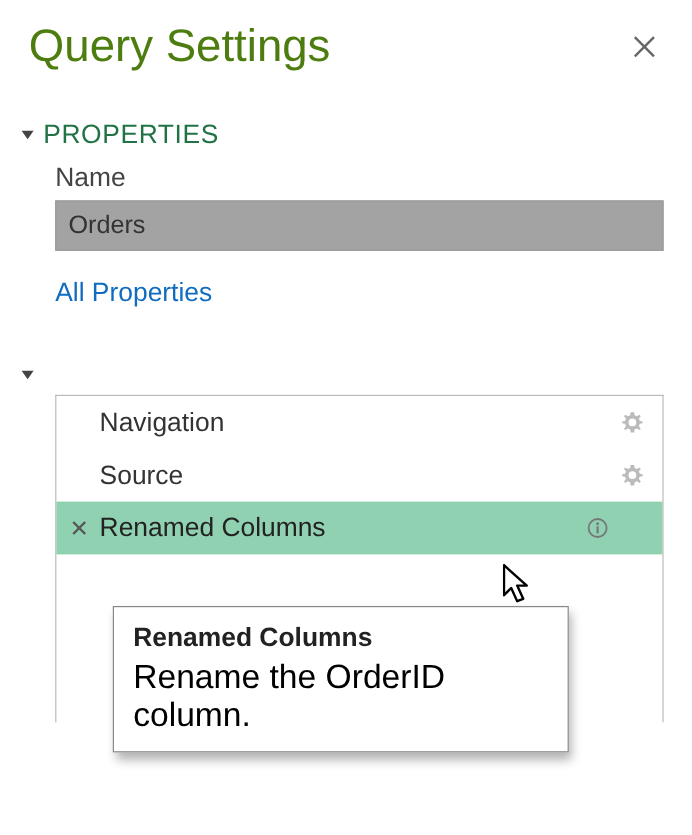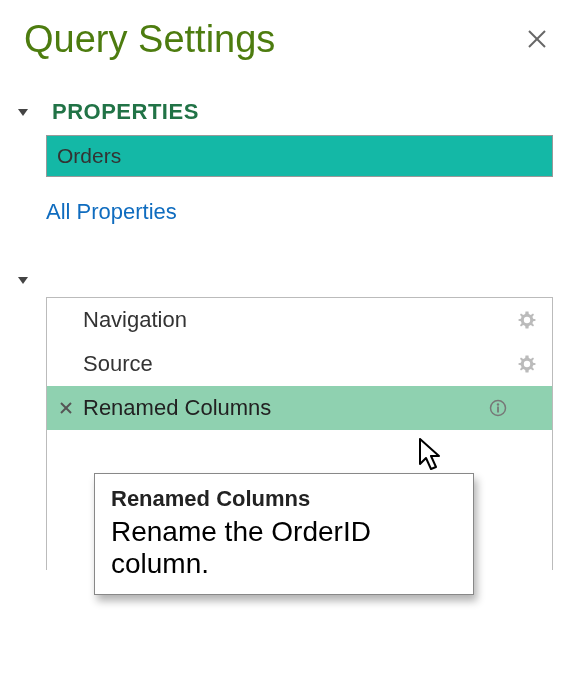--- a/index.html
+++ b/index.html
@@ -44,42 +44,41 @@
     width: 14px;
     height: 14px;
     margin-right: 6px;
     display: inline-flex;
     align-items: center;
     justify-content: center;
   }
   .collapse-toggle svg { display:block; }
   .section-title {
     font-size: 22px;
-    font-weight: 700;
+    font-weight: 400;
     color: #217346;
     letter-spacing: 0.5px;
-    margin-left: 16px;
   }
   .field-label {
     font-size: 22px;
     color: #444;
     margin: 6px 0 6px 22px;
     font-weight: 400;
   }
   .text-input {
     display: block;
     width: calc(100% - 22px);
     margin-left: 22px;
     height: 42px;
     border: 1px solid #999;
     padding: 15px 10px;
     font-size: 21px;
     font-family: inherit;
     color: #333;
-    background: #14b8a6;
+    background: #a3a3a3;
   }
   .all-props-link {
     display: inline-block;
     margin: 22px 0 0 22px;
     font-size: 22px;
     color: #0f6cbf;
     cursor: pointer;
   }
   .section-gap { height: 48px; }
   .steps-box {
@@ -166,20 +165,21 @@
 
   <div class="section-header">
     <span class="collapse-toggle">
       <svg width="12" height="12" viewBox="0 0 12 12">
           <polygon points="1,3 11,3 6,10" fill="#444"></polygon>
         </svg>
     </span>
     <span class="section-title">PROPERTIES</span>
   </div>
 
+  <div class="field-label">Name</div>
   <input class="text-input" type="text" value="Orders" style="">
 
   <div class="all-props-link">All Properties</div>
 
   <div class="section-gap"></div>
 
   <div class="section-header">
     <span class="collapse-toggle">
       <svg width="12" height="12" viewBox="0 0 12 12">
           <polygon points="1,3 11,3 6,10" fill="#444"></polygon>

